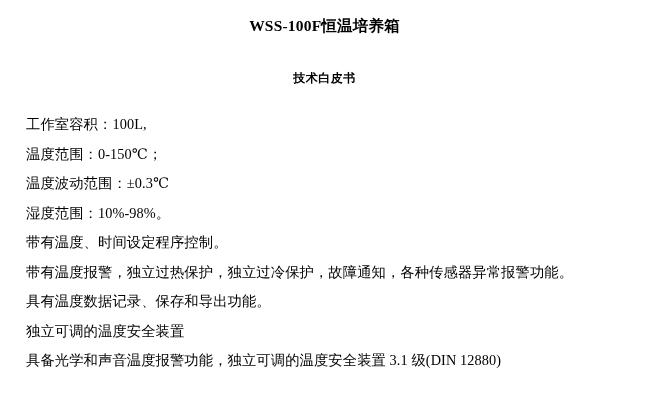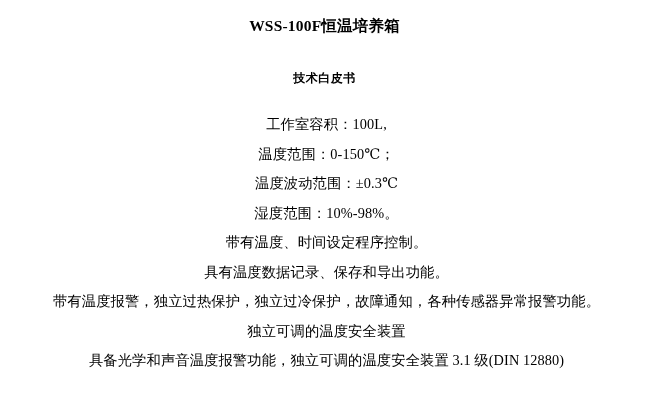--- a/index.html
+++ b/index.html
@@ -37,21 +37,21 @@
     margin: 32px 0 0 0;
     line-height: 20px;
   }
   .body-block {
     margin: 22px 0 0 0;
     padding: 0 22px 0 26px;
   }
   .spec-line {
     font-size: 14.3px;
     line-height: 29.5px;
-    text-align: center;
+    text-align: left;
     letter-spacing: 0.1px;
     white-space: pre-wrap;
   }
   .spec-line.wrap {
     line-height: 29.5px;
   }
 </style>
 </head>
 <body>
 
@@ -60,19 +60,19 @@
   <div class="doc-title">WSS-100F恒温培养箱</div>
 
   <div class="doc-subtitle">技术白皮书</div>
 
   <div class="body-block">
     <div class="spec-line">工作室容积：100L,</div>
     <div class="spec-line">温度范围：0-150℃；</div>
     <div class="spec-line">温度波动范围：±0.3℃</div>
     <div class="spec-line">湿度范围：10%-98%。</div>
     <div class="spec-line">带有温度、时间设定程序控制。</div>
+    <div class="spec-line wrap">带有温度报警，独立过热保护，独立过冷保护，故障通知，各种传感器异常报警功能。</div>
     <div class="spec-line">具有温度数据记录、保存和导出功能。</div>
-    <div class="spec-line wrap">带有温度报警，独立过热保护，独立过冷保护，故障通知，各种传感器异常报警功能。</div>
     <div class="spec-line">独立可调的温度安全装置</div>
     <div class="spec-line">具备光学和声音温度报警功能，独立可调的温度安全装置 3.1 级(DIN 12880)</div>
   </div>
 
 </div>
 
 </body></html>

